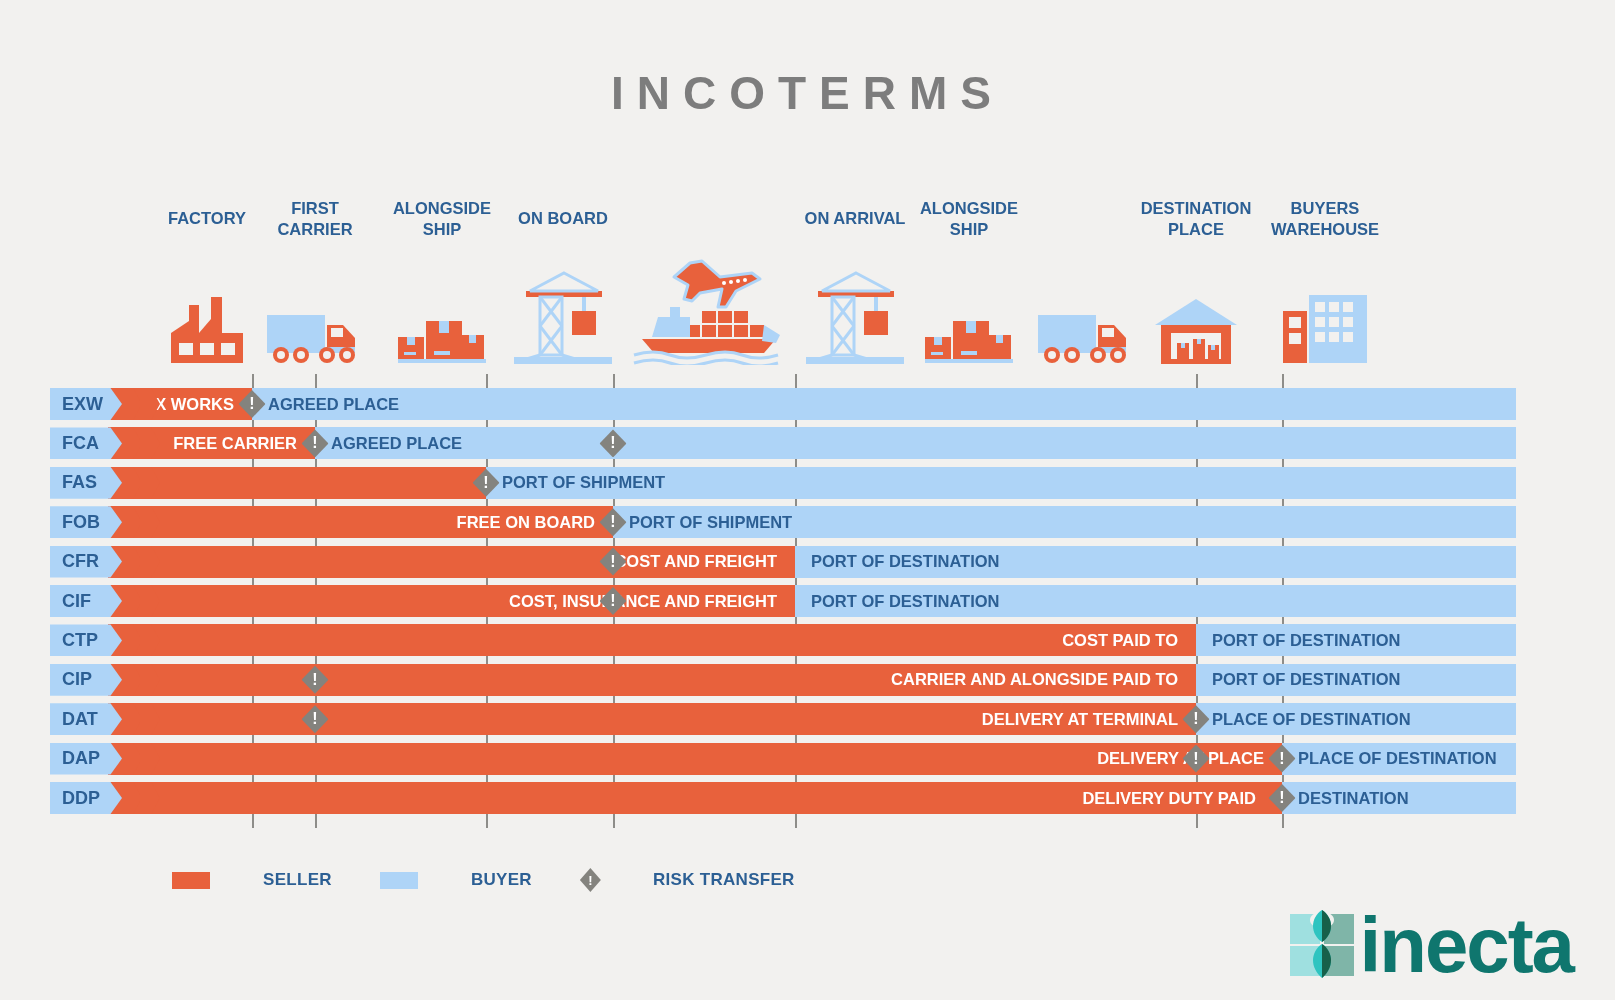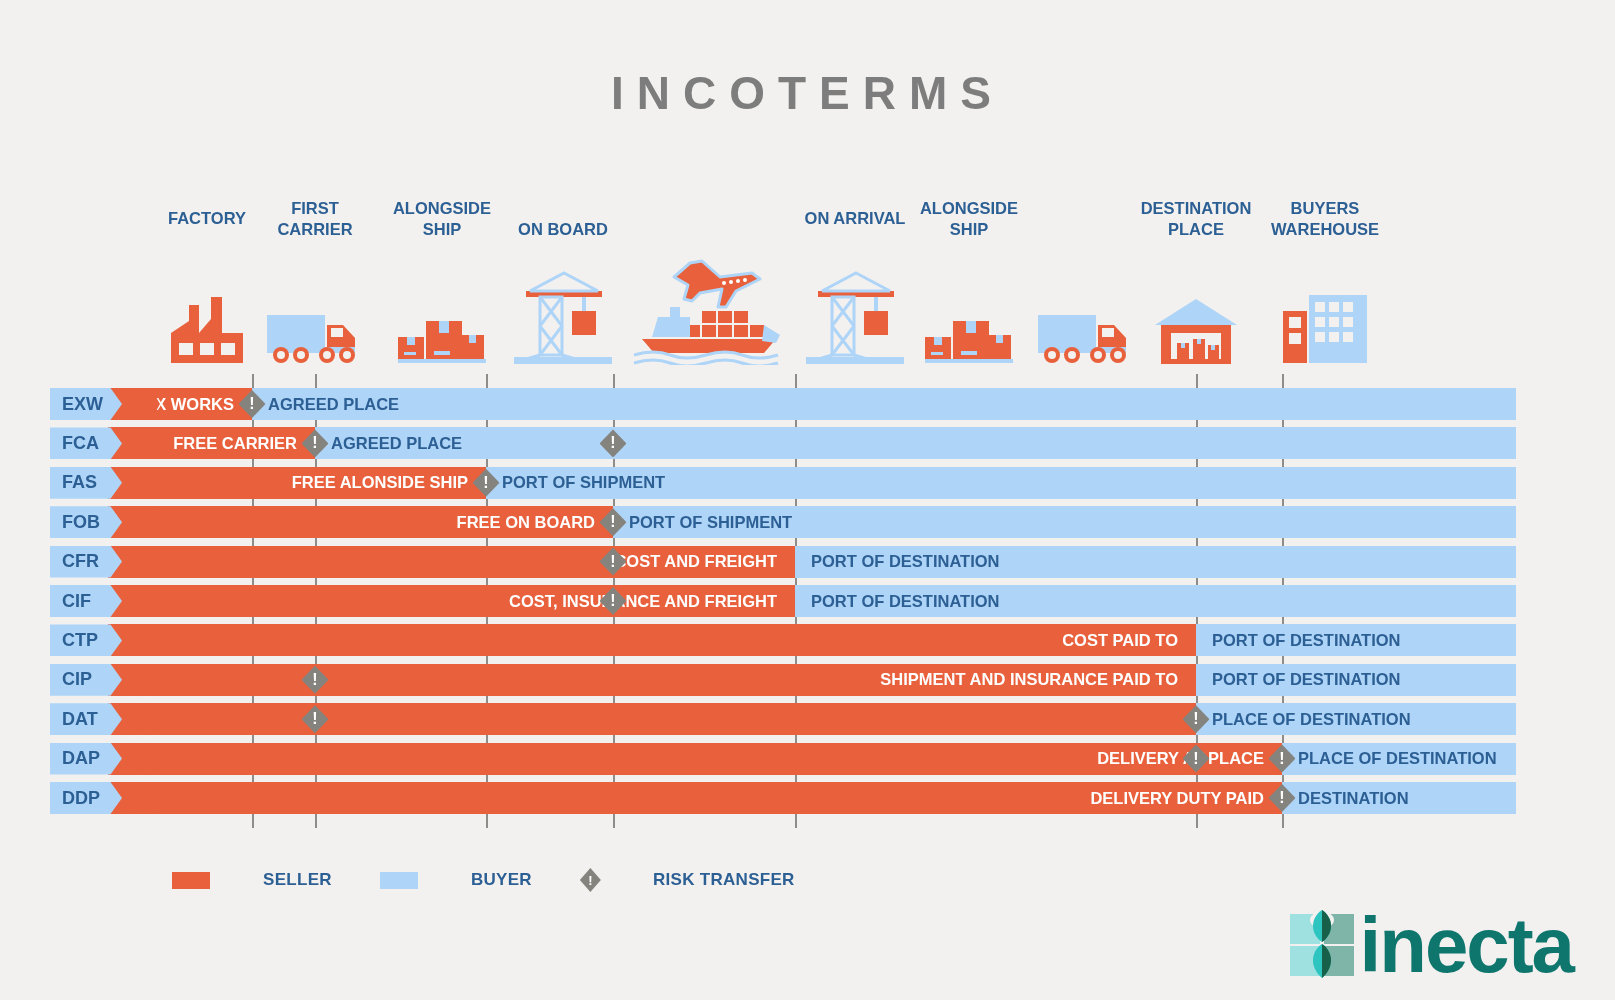--- a/index.html
+++ b/index.html
@@ -103,21 +103,21 @@
 <body>
 
 <div id="title">INCOTERMS</div>
 
 <div id="headers">
     <div class="col-head" style="left: 207px; top: 208px; width: 190px;">FACTORY</div>
     <div class="col-head" style="left: 315px; top: 198px; width: 190px;">FIRST
 CARRIER</div>
     <div class="col-head" style="left: 442px; top: 198px; width: 190px;">ALONGSIDE
 SHIP</div>
-    <div class="col-head" style="left: 563px; top: 208px; width: 190px; margin-top: 11px;">ON BOARD</div>
+    <div class="col-head" style="left: 563px; top: 208px; width: 190px;">ON BOARD</div>
     <div class="col-head" style="left: 855px; top: 208px; width: 190px;">ON ARRIVAL</div>
     <div class="col-head" style="left: 969px; top: 198px; width: 190px;">ALONGSIDE
 SHIP</div>
     <div class="col-head" style="left: 1196px; top: 198px; width: 190px;">DESTINATION
 PLACE</div>
     <div class="col-head" style="left: 1325px; top: 198px; width: 190px;">BUYERS
 WAREHOUSE</div>
   </div>
 
 <div id="icons">
@@ -323,21 +323,20 @@
           <div class="bang">!</div>
         </div>
       </div>
     </div>
     <div class="row" style="top: 78.8px;">
       <div class="row-label">FAS</div>
       <div class="chev c1"></div>
       <div class="chev c2"></div>
       <div class="buyer-bar" style="left: 58px; width: 1408px;"></div>
       <div class="seller-bar" style="left: 58px; width: 378px;"></div>
-      <div class="bar-text seller-text" style="left: 58px; width: 360px;">FREE ALONSIDE SHIP</div>
       <div class="bar-text buyer-text" style="left: 452px; width: 420px;">PORT OF SHIPMENT</div>
       <div class="risk" style="left: 436px;">
         <div class="dia">
           <div class="bang">!</div>
         </div>
       </div>
     </div>
     <div class="row" style="top: 118.2px;">
       <div class="row-label">FOB</div>
       <div class="chev c1"></div>
@@ -388,34 +387,35 @@
       <div class="seller-bar" style="left: 58px; width: 1088px;"></div>
       <div class="bar-text seller-text" style="left: 58px; width: 1070px;">COST PAID TO</div>
       <div class="bar-text buyer-text" style="left: 1162px; width: 420px;">PORT OF DESTINATION</div>
     </div>
     <div class="row" style="top: 275.8px;">
       <div class="row-label">CIP</div>
       <div class="chev c1"></div>
       <div class="chev c2"></div>
       <div class="buyer-bar" style="left: 58px; width: 1408px;"></div>
       <div class="seller-bar" style="left: 58px; width: 1088px;"></div>
-      <div class="bar-text seller-text" style="left: 58px; width: 1070px;">SHIPMENT AND INSURANCE PAID TO</div>
+      <div class="bar-text seller-text" style="left: 58px; width: 1070px;">CARRIER AND ALONGSIDE PAID TO</div>
       <div class="bar-text buyer-text" style="left: 1162px; width: 420px;">PORT OF DESTINATION</div>
       <div class="risk" style="left: 265px;">
         <div class="dia">
           <div class="bang">!</div>
         </div>
       </div>
     </div>
     <div class="row" style="top: 315.2px;">
       <div class="row-label">DAT</div>
       <div class="chev c1"></div>
       <div class="chev c2"></div>
       <div class="buyer-bar" style="left: 58px; width: 1408px;"></div>
       <div class="seller-bar" style="left: 58px; width: 1088px;"></div>
+      <div class="bar-text seller-text" style="left: 58px; width: 1070px;">DELIVERY AT TERMINAL</div>
       <div class="bar-text buyer-text" style="left: 1162px; width: 420px;">PLACE OF DESTINATION</div>
       <div class="risk" style="left: 265px;">
         <div class="dia">
           <div class="bang">!</div>
         </div>
       </div>
       <div class="risk" style="left: 1146px;">
         <div class="dia">
           <div class="bang">!</div>
         </div>
@@ -439,21 +439,21 @@
           <div class="bang">!</div>
         </div>
       </div>
     </div>
     <div class="row" style="top: 394px;">
       <div class="row-label">DDP</div>
       <div class="chev c1"></div>
       <div class="chev c2"></div>
       <div class="buyer-bar" style="left: 58px; width: 1408px;"></div>
       <div class="seller-bar" style="left: 58px; width: 1174px;"></div>
-      <div class="bar-text seller-text" style="left: 58px; width: 1156px;">DELIVERY DUTY PAID</div>
+      <div class="bar-text seller-text" style="left: 50px; width: 1156px;">DELIVERY DUTY PAID</div>
       <div class="bar-text buyer-text" style="left: 1248px; width: 420px;">DESTINATION</div>
       <div class="risk" style="left: 1232px;">
         <div class="dia">
           <div class="bang">!</div>
         </div>
       </div>
     </div>
   </div>
 
 <div id="legend">

